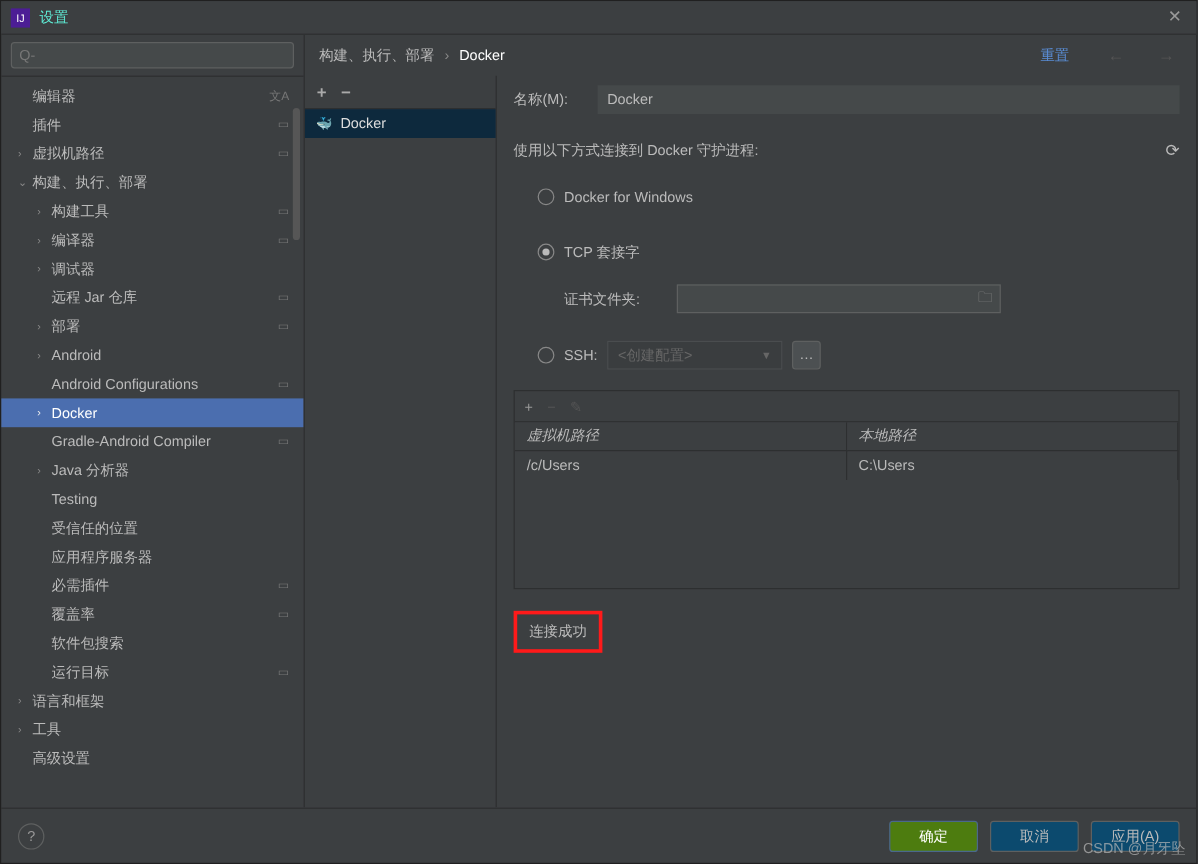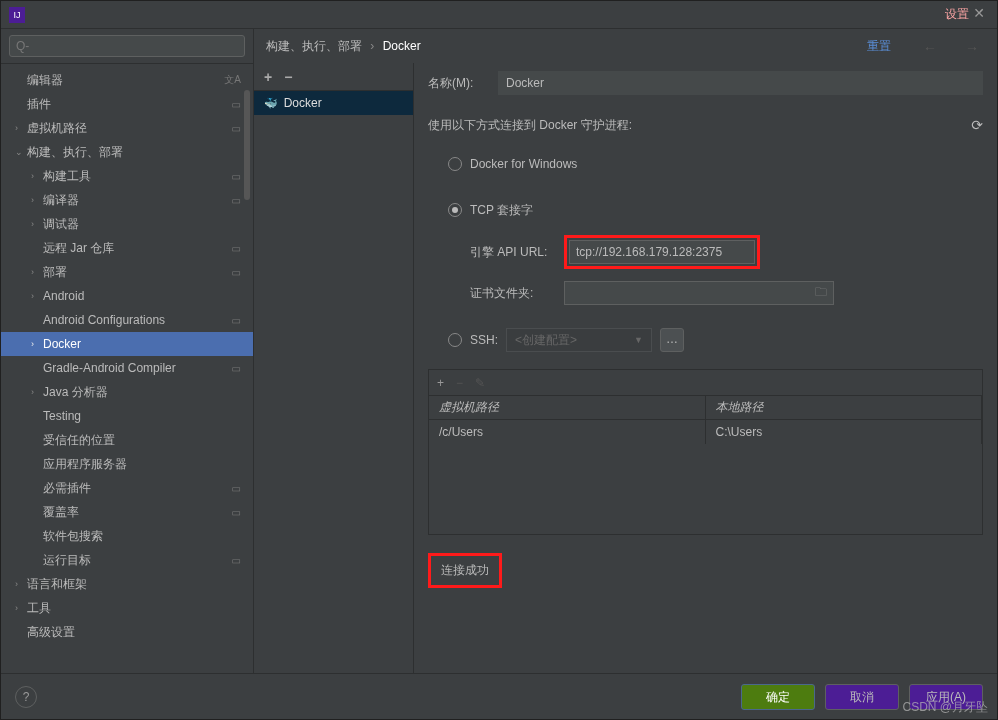--- a/index.html
+++ b/index.html
@@ -1,20 +1,20 @@
 <!DOCTYPE html>
 <html><head>
 <meta charset="utf-8">
 <style>
 * { box-sizing: border-box; margin: 0; padding: 0; font-family: "Segoe UI", "Microsoft YaHei", sans-serif; }
 body { background: #3c3f41; color: #bbbbbb; font-size: 12px; width: 998px; height: 720px; overflow: hidden; }
 .window { width: 998px; height: 720px; display: flex; flex-direction: column; background: #3c3f41; border: 1px solid #202020; }
 .titlebar { height: 28px; display: flex; align-items: center; padding: 0 8px; background: #3c3f41; border-bottom: 1px solid #2d2f30; }
 .titlebar .app-icon { width: 16px; height: 16px; background: #4c1d95; display: flex; align-items: center; justify-content: center; font-size: 9px; font-weight: normal; color: #fff; margin-right: 8px; }
-.titlebar .title { flex: 1; color: #fca5a5; text-align: right; }
+.titlebar .title { flex: 1; color: #5eead4; }
 .titlebar .close { width: 20px; height: 20px; text-align: center; color: #999; cursor: pointer; font-size: 14px; }
 .body { flex: 1; display: flex; overflow: hidden; }
 .left-panel { width: 253px; display: flex; flex-direction: column; border-right: 1px solid #2d2f30; }
 .search-wrap { padding: 6px 8px; border-bottom: 1px solid #2d2f30; }
 .search { width: 100%; height: 22px; background: #45494a; border: 1px solid #5e6060; border-radius: 3px; color: #bbb; padding: 0 6px; font-size: 12px; }
 .search::placeholder { color: #777; }
 .tree { flex: 1; overflow-y: auto; padding-top: 4px; position: relative; }
 .tree-scrollbar { position: absolute; right: 3px; top: 26px; width: 6px; height: 110px; background: #565656; border-radius: 3px; }
 .tree-item { height: 24px; display: flex; align-items: center; padding-left: 14px; color: #bbbbbb; cursor: pointer; position: relative; }
 .tree-item.depth1 { padding-left: 30px; }
@@ -65,21 +65,21 @@
 .map-col { flex: 1; }
 .map-head { height: 24px; padding: 0 10px; display: flex; align-items: center; background: #3c3f41; border-bottom: 1px solid #2d2f30; border-right: 1px solid #2d2f30; color: #bbb; font-style: italic; }
 .map-cell { height: 24px; padding: 0 10px; display: flex; align-items: center; color: #bbb; border-right: 1px solid #2d2f30; }
 .map-empty { height: 90px; }
 .status-row { margin-top: 12px; }
 .status-highlight { border: 3px solid #ff1a1a; display: inline-block; padding: 6px 10px; color: #bbb; }
 
 .footer { height: 46px; border-top: 1px solid #2d2f30; display: flex; align-items: center; padding: 0 14px; gap: 10px; }
 .help-btn { width: 22px; height: 22px; border: 1px solid #5e6060; border-radius: 50%; text-align: center; line-height: 20px; color: #999; cursor: pointer; }
 .spacer { flex: 1; }
-.btn { min-width: 74px; height: 26px; border-radius: 3px; border: 1px solid #5e6060; background: #4c1d95; color: #bbb; text-align: center; line-height: 24px; cursor: pointer; padding: 0 12px; }
+.btn { min-width: 74px; height: 26px; border-radius: 3px; border: 1px solid #5e6060; background: #0c4a6e; color: #bbb; text-align: center; line-height: 24px; cursor: pointer; padding: 0 12px; }
 .btn.primary { background: #4d7c0f; border-color: #4a688c; color: #fff; }
 .watermark { position: absolute; bottom: 4px; right: 10px; color: #b8b8b8; font-size: 12px; opacity: 0.7; }
 </style>
 </head>
 <body>
 
 <div class="window">
   <div class="titlebar">
     <div class="app-icon">IJ</div>
     <div class="title">设置</div>
@@ -247,26 +247,20 @@
             <div class="radio-group">
               <div class="radio-row" style="margin-bottom:10px;">
                 <span class="radio"></span>
                 <span>Docker for Windows</span>
               </div>
 
               <div class="radio-row">
                 <span class="radio checked"></span>
                 <span>TCP 套接字</span>
               </div>
-              <div class="sub-row">
-                <span class="sub-label">引擎 API URL:</span>
-                <span class="highlight-box">
-                  <input class="api-input" value="tcp://192.168.179.128:2375" style="">
-                </span>
-              </div>
               <div class="sub-row" style="margin-top:6px;">
                 <span class="sub-label">证书文件夹:</span>
                 <div class="cert-input">
                   <span></span>
                   <span class="folder-icon">🗀</span>
                 </div>
               </div>
 
               <div class="radio-row" style="margin-top:14px;">
                 <span class="radio"></span>

